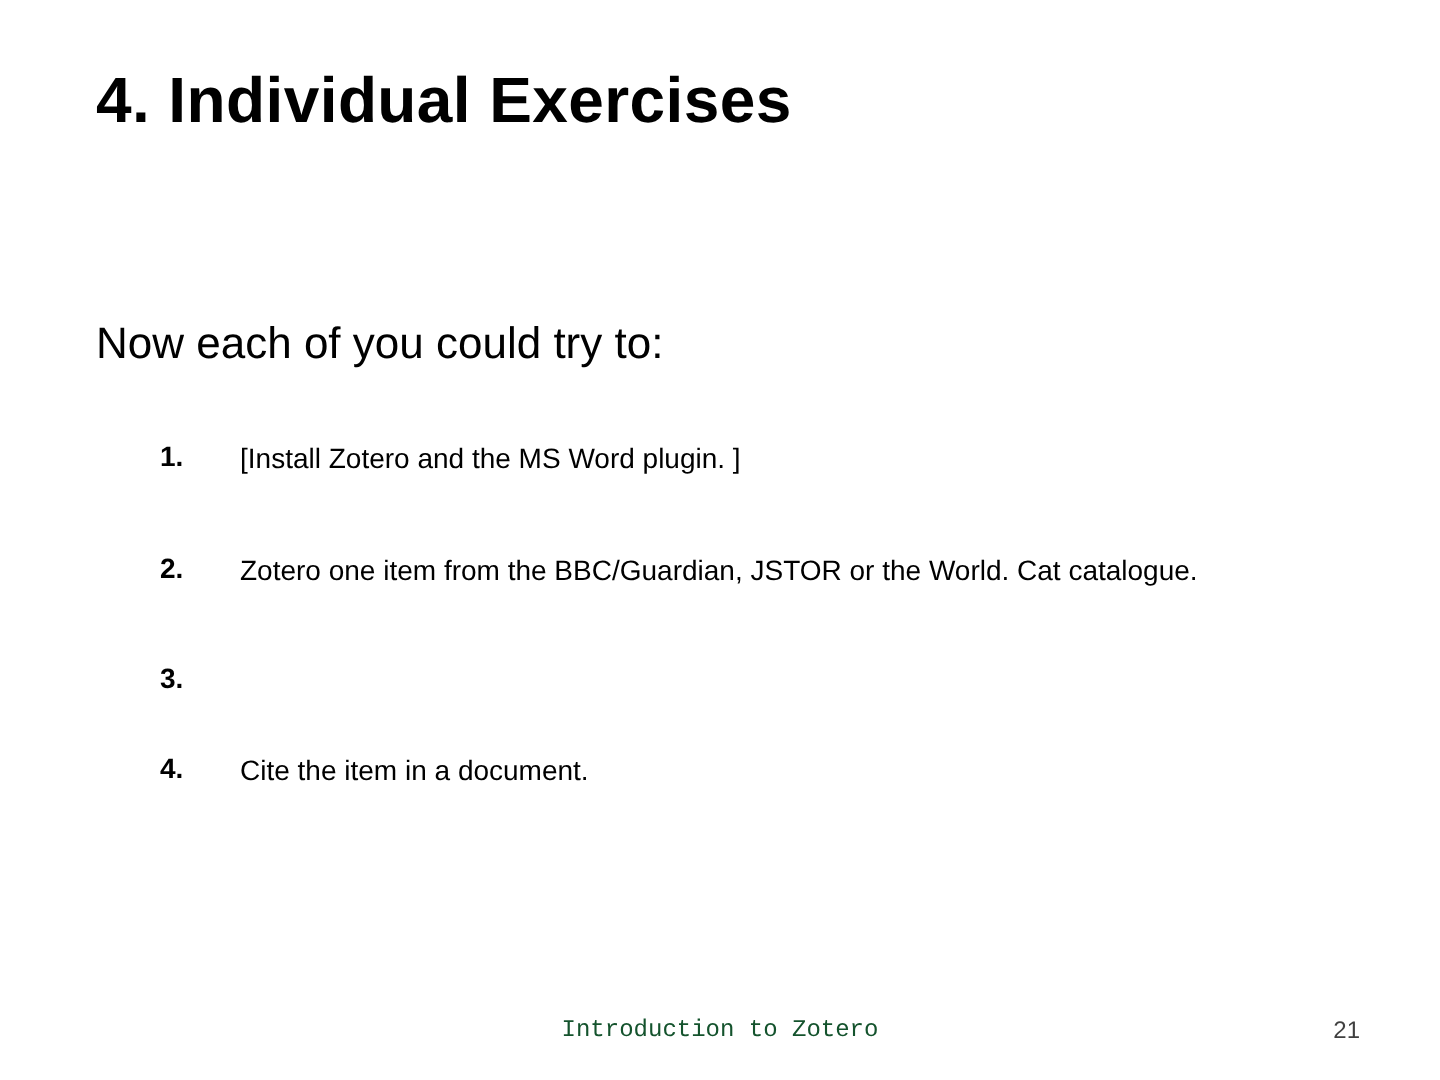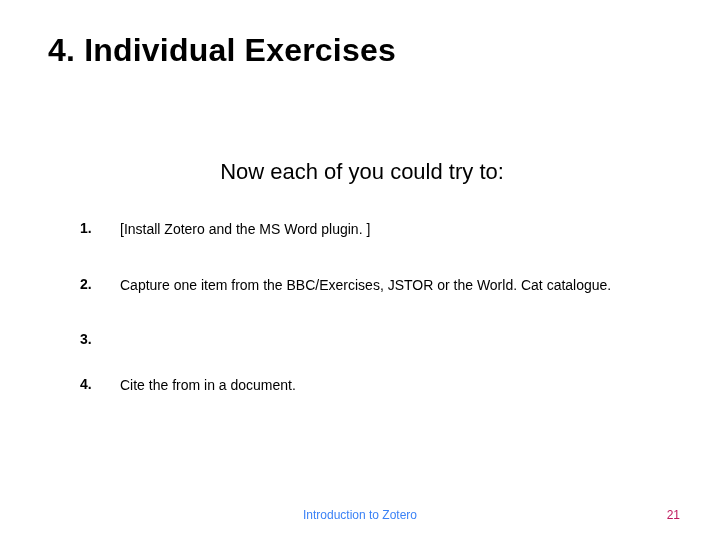--- a/index.html
+++ b/index.html
@@ -25,21 +25,20 @@
     .title {
       font-size: 32px;
       font-weight: bold;
       margin-bottom: 90px;
       letter-spacing: 0.2px;
     }
     .intro {
       font-size: 22px;
       font-weight: 400;
       margin-bottom: 34px;
-      text-align: center;
     }
     .list {
       padding-left: 32px;
     }
     .list-row {
       display: flex;
       align-items: flex-start;
       margin-bottom: 28px;
     }
     .list-num {
@@ -56,50 +55,51 @@
     }
     .footer {
       position: absolute;
       bottom: 18px;
       left: 0;
       width: 100%;
       display: flex;
       align-items: center;
       justify-content: center;
       font-size: 12px;
-      color: #3b82f6;
+      color: #14532d;
+      font-family: Liberation Mono, monospace;
     }
     .page-num {
       position: absolute;
       right: 40px;
       bottom: 18px;
       font-size: 12px;
-      color: #be185d;
+      color: #404040;
     }
   </style>
 </head>
 <body>
 
 <div class="slide">
   <h1 class="title">4. Individual Exercises</h1>
   <p class="intro">Now each of you could try to:</p>
 
   <div class="list">
     <div class="list-row">
       <span class="list-num">1.</span>
       <span class="list-text">[Install Zotero and the MS Word plugin. ]</span>
     </div>
     <div class="list-row">
       <span class="list-num">2.</span>
-      <span class="list-text">Capture one item from the BBC/Exercises, JSTOR or the World. Cat catalogue.</span>
+      <span class="list-text">Zotero one item from the BBC/Guardian, JSTOR or the World. Cat catalogue.</span>
     </div>
     <div class="list-row">
       <span class="list-num">3.</span>
     </div>
     <div class="list-row">
       <span class="list-num">4.</span>
-      <span class="list-text">Cite the from in a document.</span>
+      <span class="list-text">Cite the item in a document.</span>
     </div>
   </div>
 
   <div class="footer">Introduction to Zotero</div>
   <div class="page-num">21</div>
 </div>
 
 </body></html>

